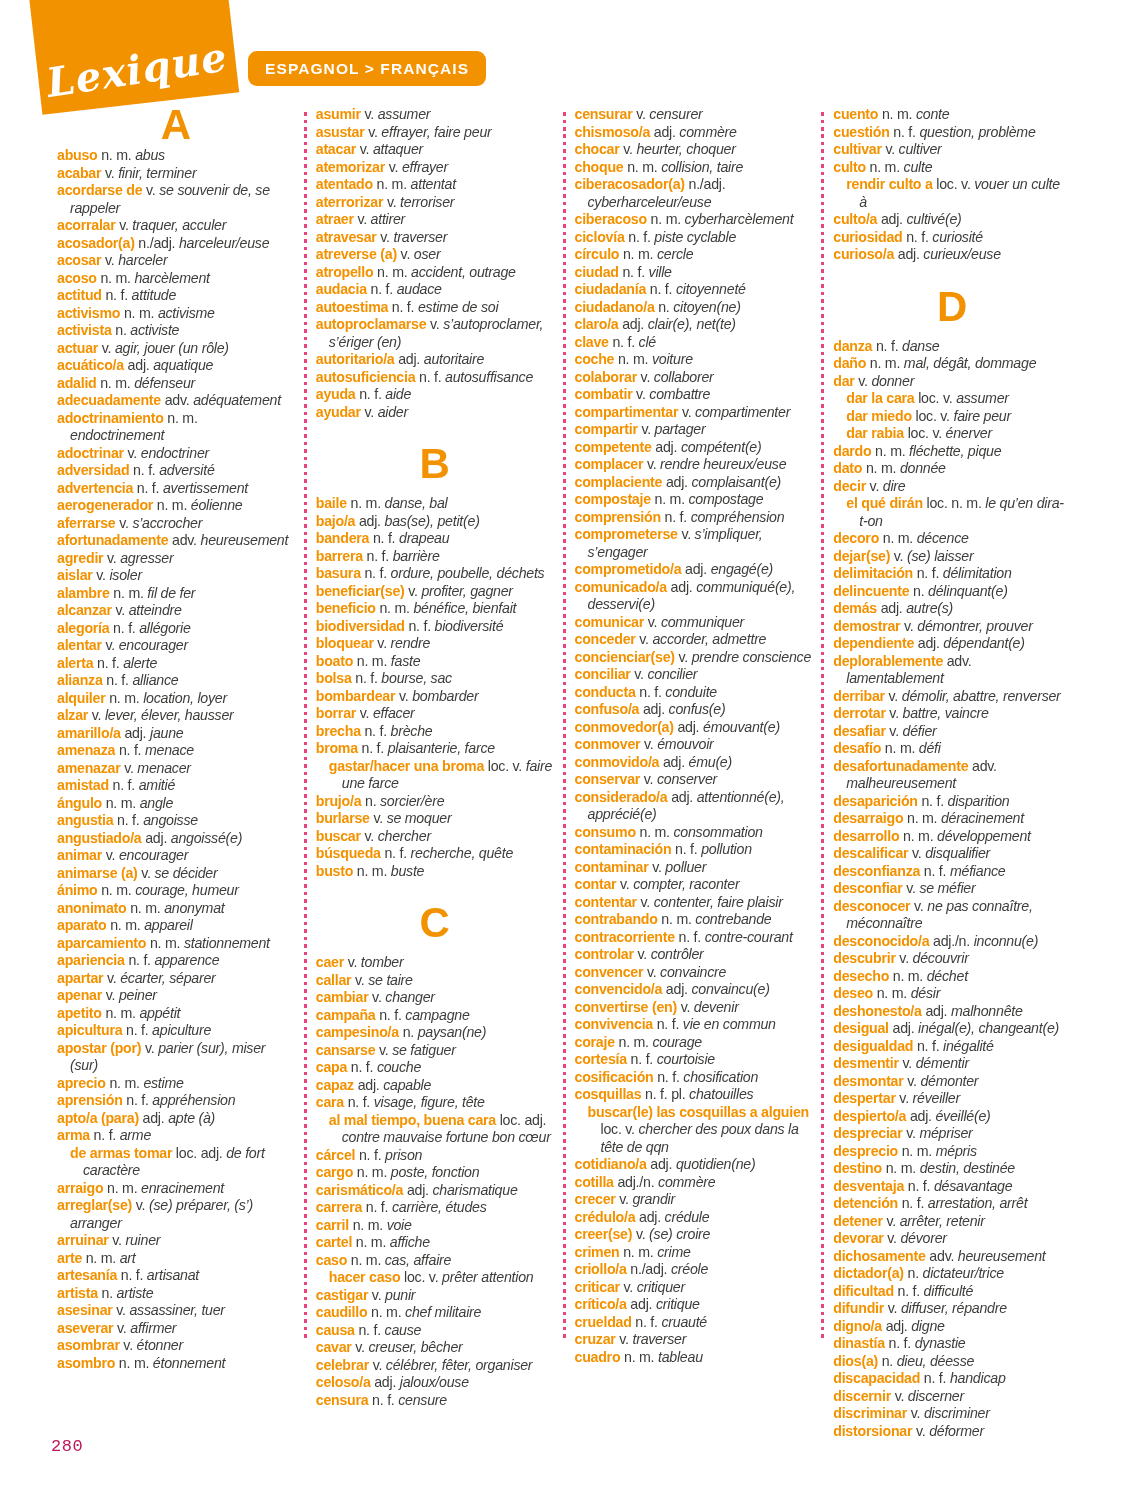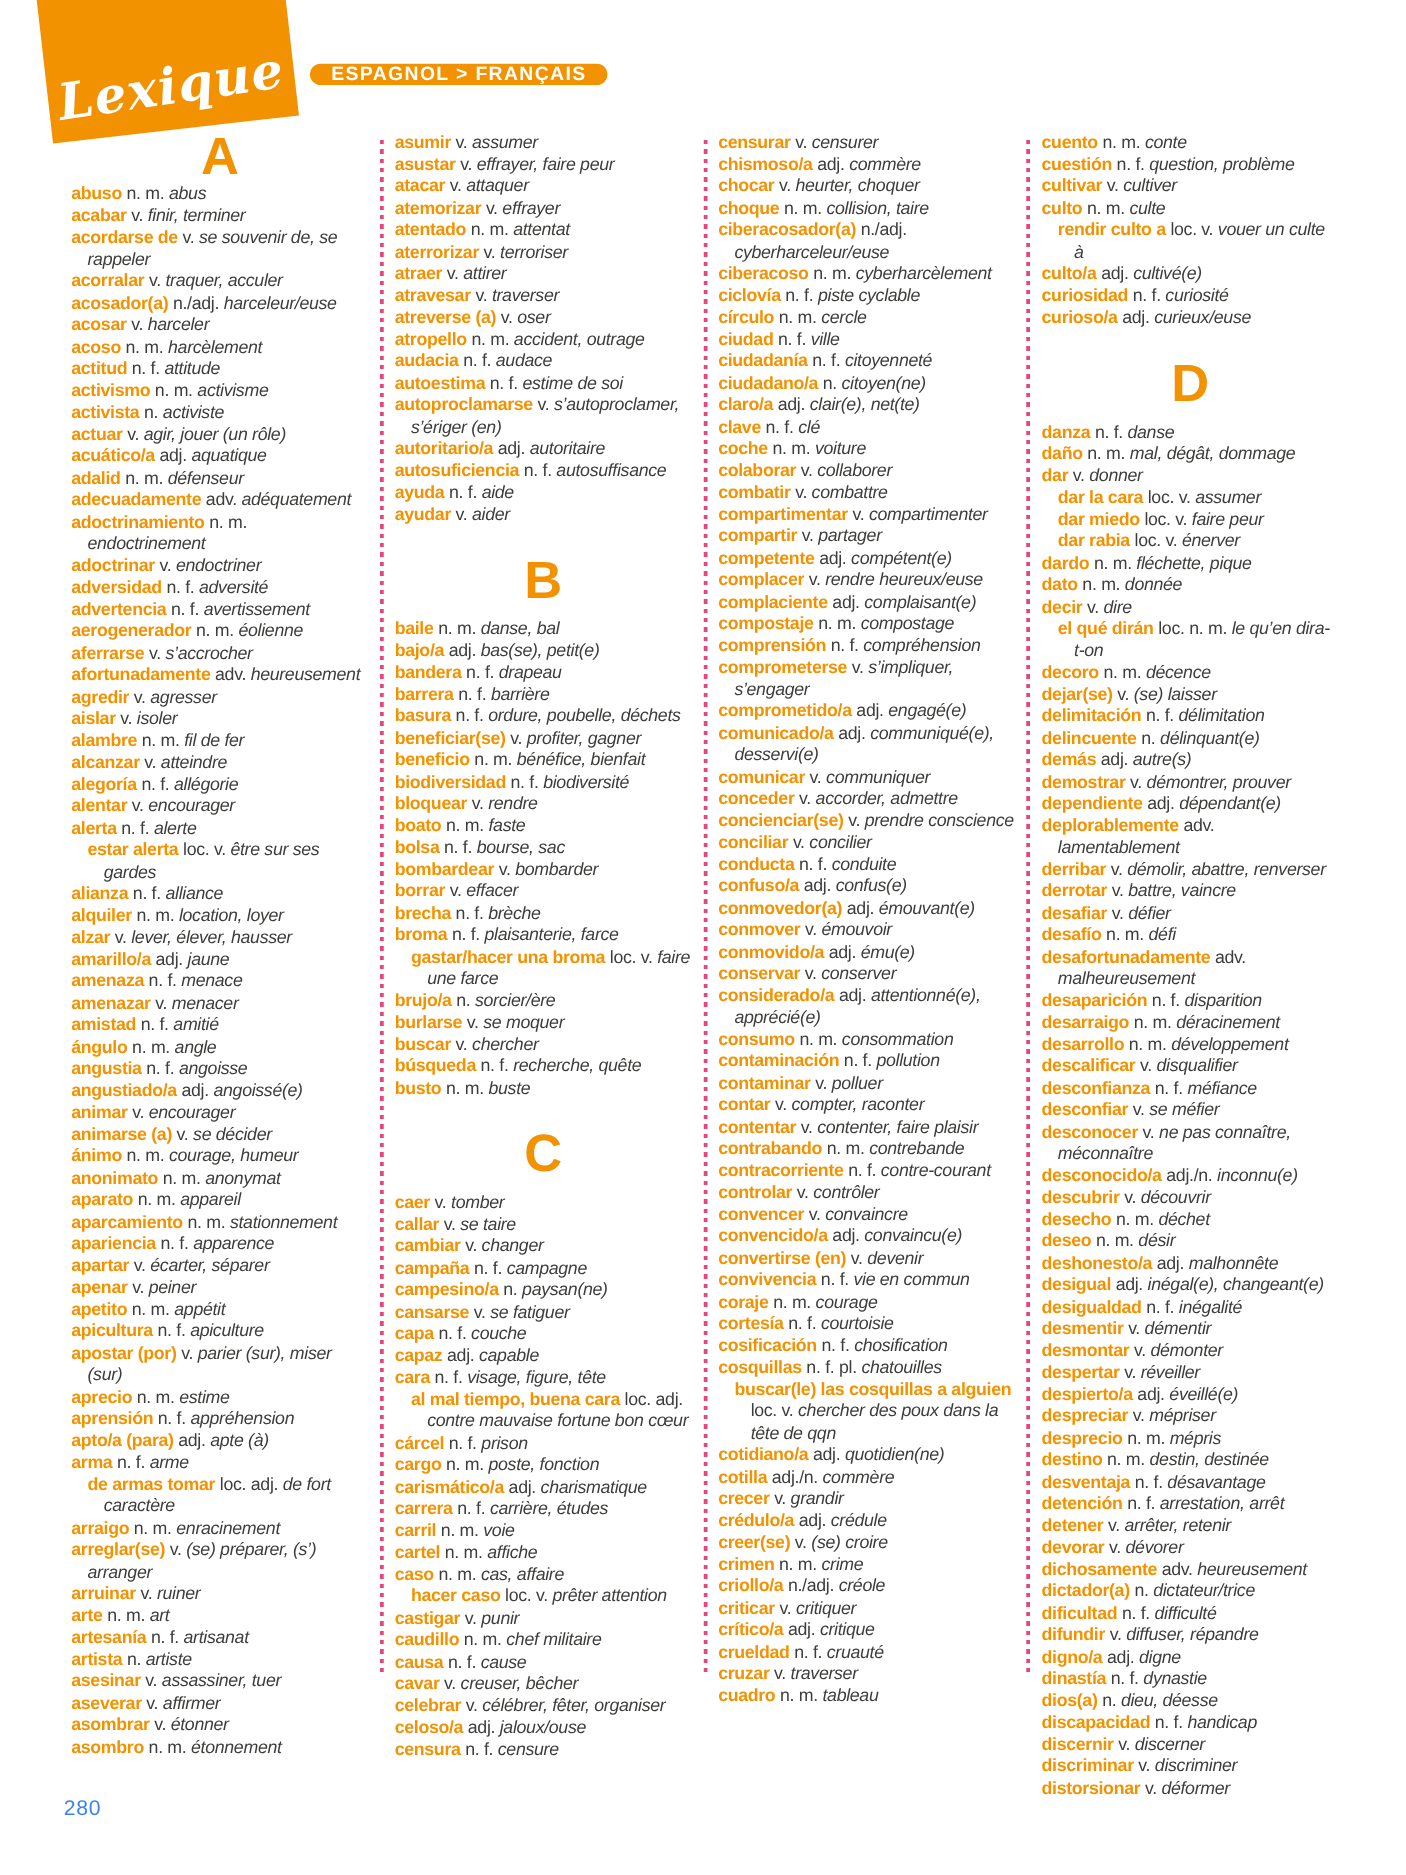--- a/index.html
+++ b/index.html
@@ -17,21 +17,21 @@
     display:flex;align-items:flex-end;justify-content:center;
     padding-bottom:14px;box-sizing:border-box;
   }
   .logo-text{
     font-family:"DejaVu Serif","Liberation Serif",serif;
     font-style:italic;font-weight:bold;color:#ffffff;
     font-size:40px;line-height:40px;transform:rotate(-2deg);
     letter-spacing:1px;
   }
   .lang-badge{
-    position:absolute;left:248px;top:51px;height:17px;
+    position:absolute;left:248px;top:51px;height:35px;
     background:var(--accent,#f39200);
     border-radius:9px;display:flex;align-items:center;
     padding:0 17px;
   }
   .lang-badge span{
     color:#ffffff;font-weight:bold;font-size:15.5px;letter-spacing:1.1px;
   }
   
   .columns{
     position:absolute;left:57px;top:106px;width:1014px;height:1320px;
@@ -52,21 +52,21 @@
     font-size:14.2px;line-height:17.5px;letter-spacing:-0.25px;
     padding-left:13px;text-indent:-13px;color:var(--ink,#3d3d3b);
   }
   .entry.sub{margin-left:13px;}
   .head{font-weight:bold;color:var(--accent,#f39200);}
   .abbr{font-style:normal;}
   .def{font-style:italic;}
   
   .page-number{
     position:absolute;left:51px;top:1437px;
-    font-size:17px;color:#3b82f6;letter-spacing:0.5px;
+    font-size:17px;color:#be185d;letter-spacing:0.5px;font-family:Liberation Mono, monospace;
   }
 </style>
 </head>
 <body style="--accent: #f39200; --sep: #e8447e; --ink: #3d3d3b;">
 
 <div class="logo-banner">
   <span class="logo-text">Lexique</span>
 </div>
 
 <div class="lang-badge">
@@ -97,21 +97,20 @@
       <div class="entry"><span class="head">aerogenerador</span><span class="abbr"> n. m. </span><span class="def">éolienne</span></div>
       <div class="entry"><span class="head">aferrarse</span><span class="abbr"> v. </span><span class="def">s’accrocher</span></div>
       <div class="entry"><span class="head">afortunadamente</span><span class="abbr"> adv. </span><span class="def">heureusement</span></div>
       <div class="entry"><span class="head">agredir</span><span class="abbr"> v. </span><span class="def">agresser</span></div>
       <div class="entry"><span class="head">aislar</span><span class="abbr"> v. </span><span class="def">isoler</span></div>
       <div class="entry"><span class="head">alambre</span><span class="abbr"> n. m. </span><span class="def">fil de fer</span></div>
       <div class="entry"><span class="head">alcanzar</span><span class="abbr"> v. </span><span class="def">atteindre</span></div>
       <div class="entry"><span class="head">alegoría</span><span class="abbr"> n. f. </span><span class="def">allégorie</span></div>
       <div class="entry"><span class="head">alentar</span><span class="abbr"> v. </span><span class="def">encourager</span></div>
       <div class="entry"><span class="head">alerta</span><span class="abbr"> n. f. </span><span class="def">alerte</span></div>
-      <div class="entry sub"><span class="head">estar alerta</span><span class="abbr"> loc. v. </span><span class="def">être sur ses gardes</span></div>
       <div class="entry"><span class="head">alianza</span><span class="abbr"> n. f. </span><span class="def">alliance</span></div>
       <div class="entry"><span class="head">alquiler</span><span class="abbr"> n. m. </span><span class="def">location, loyer</span></div>
       <div class="entry"><span class="head">alzar</span><span class="abbr"> v. </span><span class="def">lever, élever, hausser</span></div>
       <div class="entry"><span class="head">amarillo/a</span><span class="abbr"> adj. </span><span class="def">jaune</span></div>
       <div class="entry"><span class="head">amenaza</span><span class="abbr"> n. f. </span><span class="def">menace</span></div>
       <div class="entry"><span class="head">amenazar</span><span class="abbr"> v. </span><span class="def">menacer</span></div>
       <div class="entry"><span class="head">amistad</span><span class="abbr"> n. f. </span><span class="def">amitié</span></div>
       <div class="entry"><span class="head">ángulo</span><span class="abbr"> n. m. </span><span class="def">angle</span></div>
       <div class="entry"><span class="head">angustia</span><span class="abbr"> n. f. </span><span class="def">angoisse</span></div>
       <div class="entry"><span class="head">angustiado/a</span><span class="abbr"> adj. </span><span class="def">angoissé(e)</span></div>

